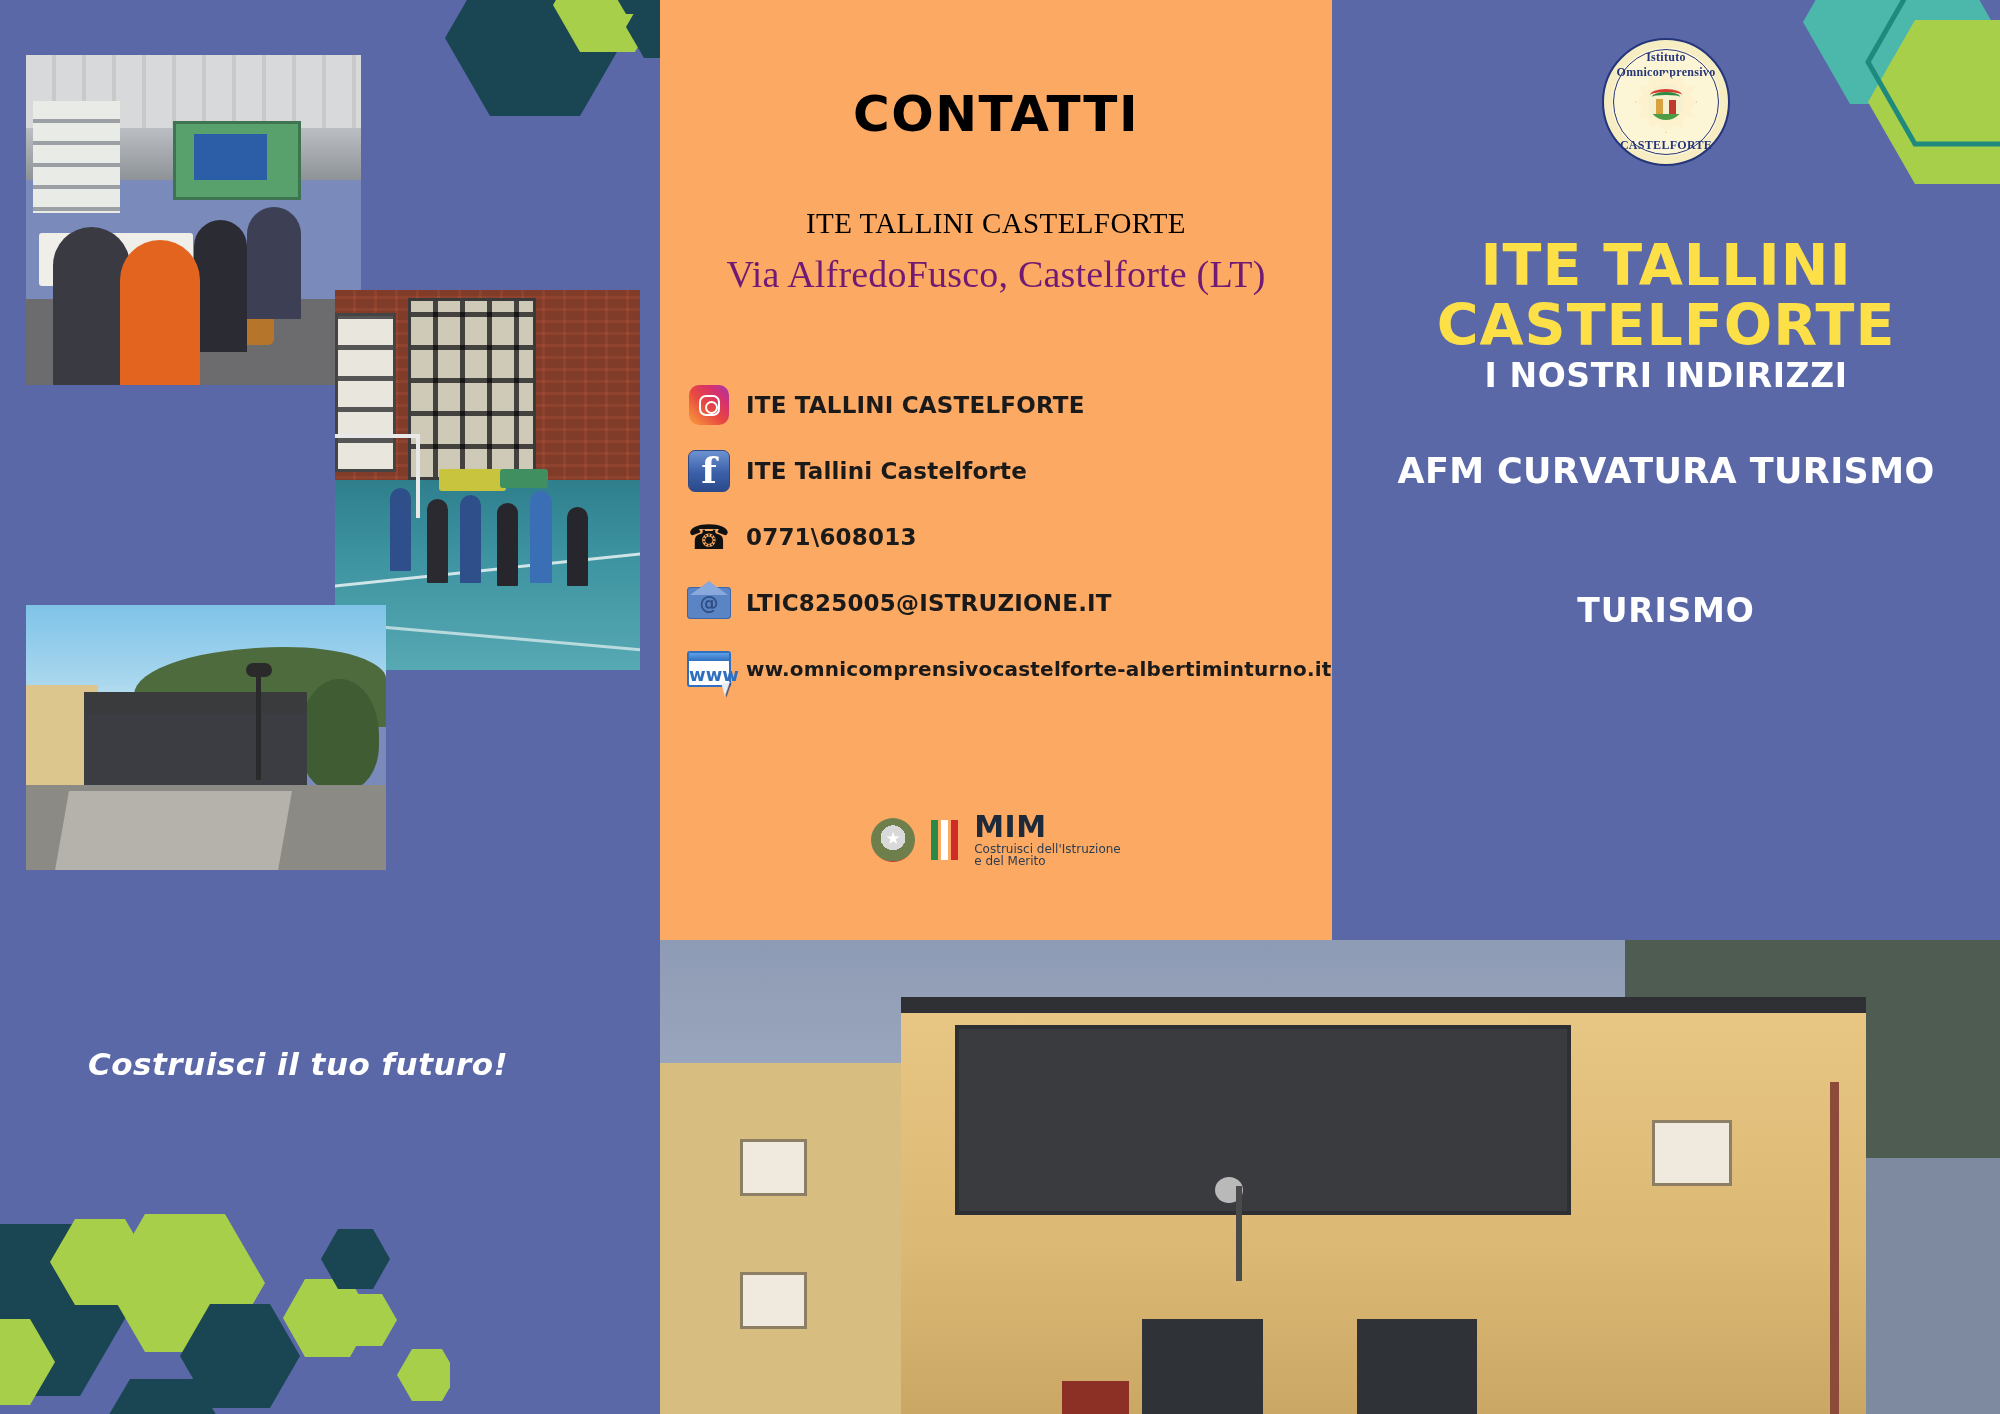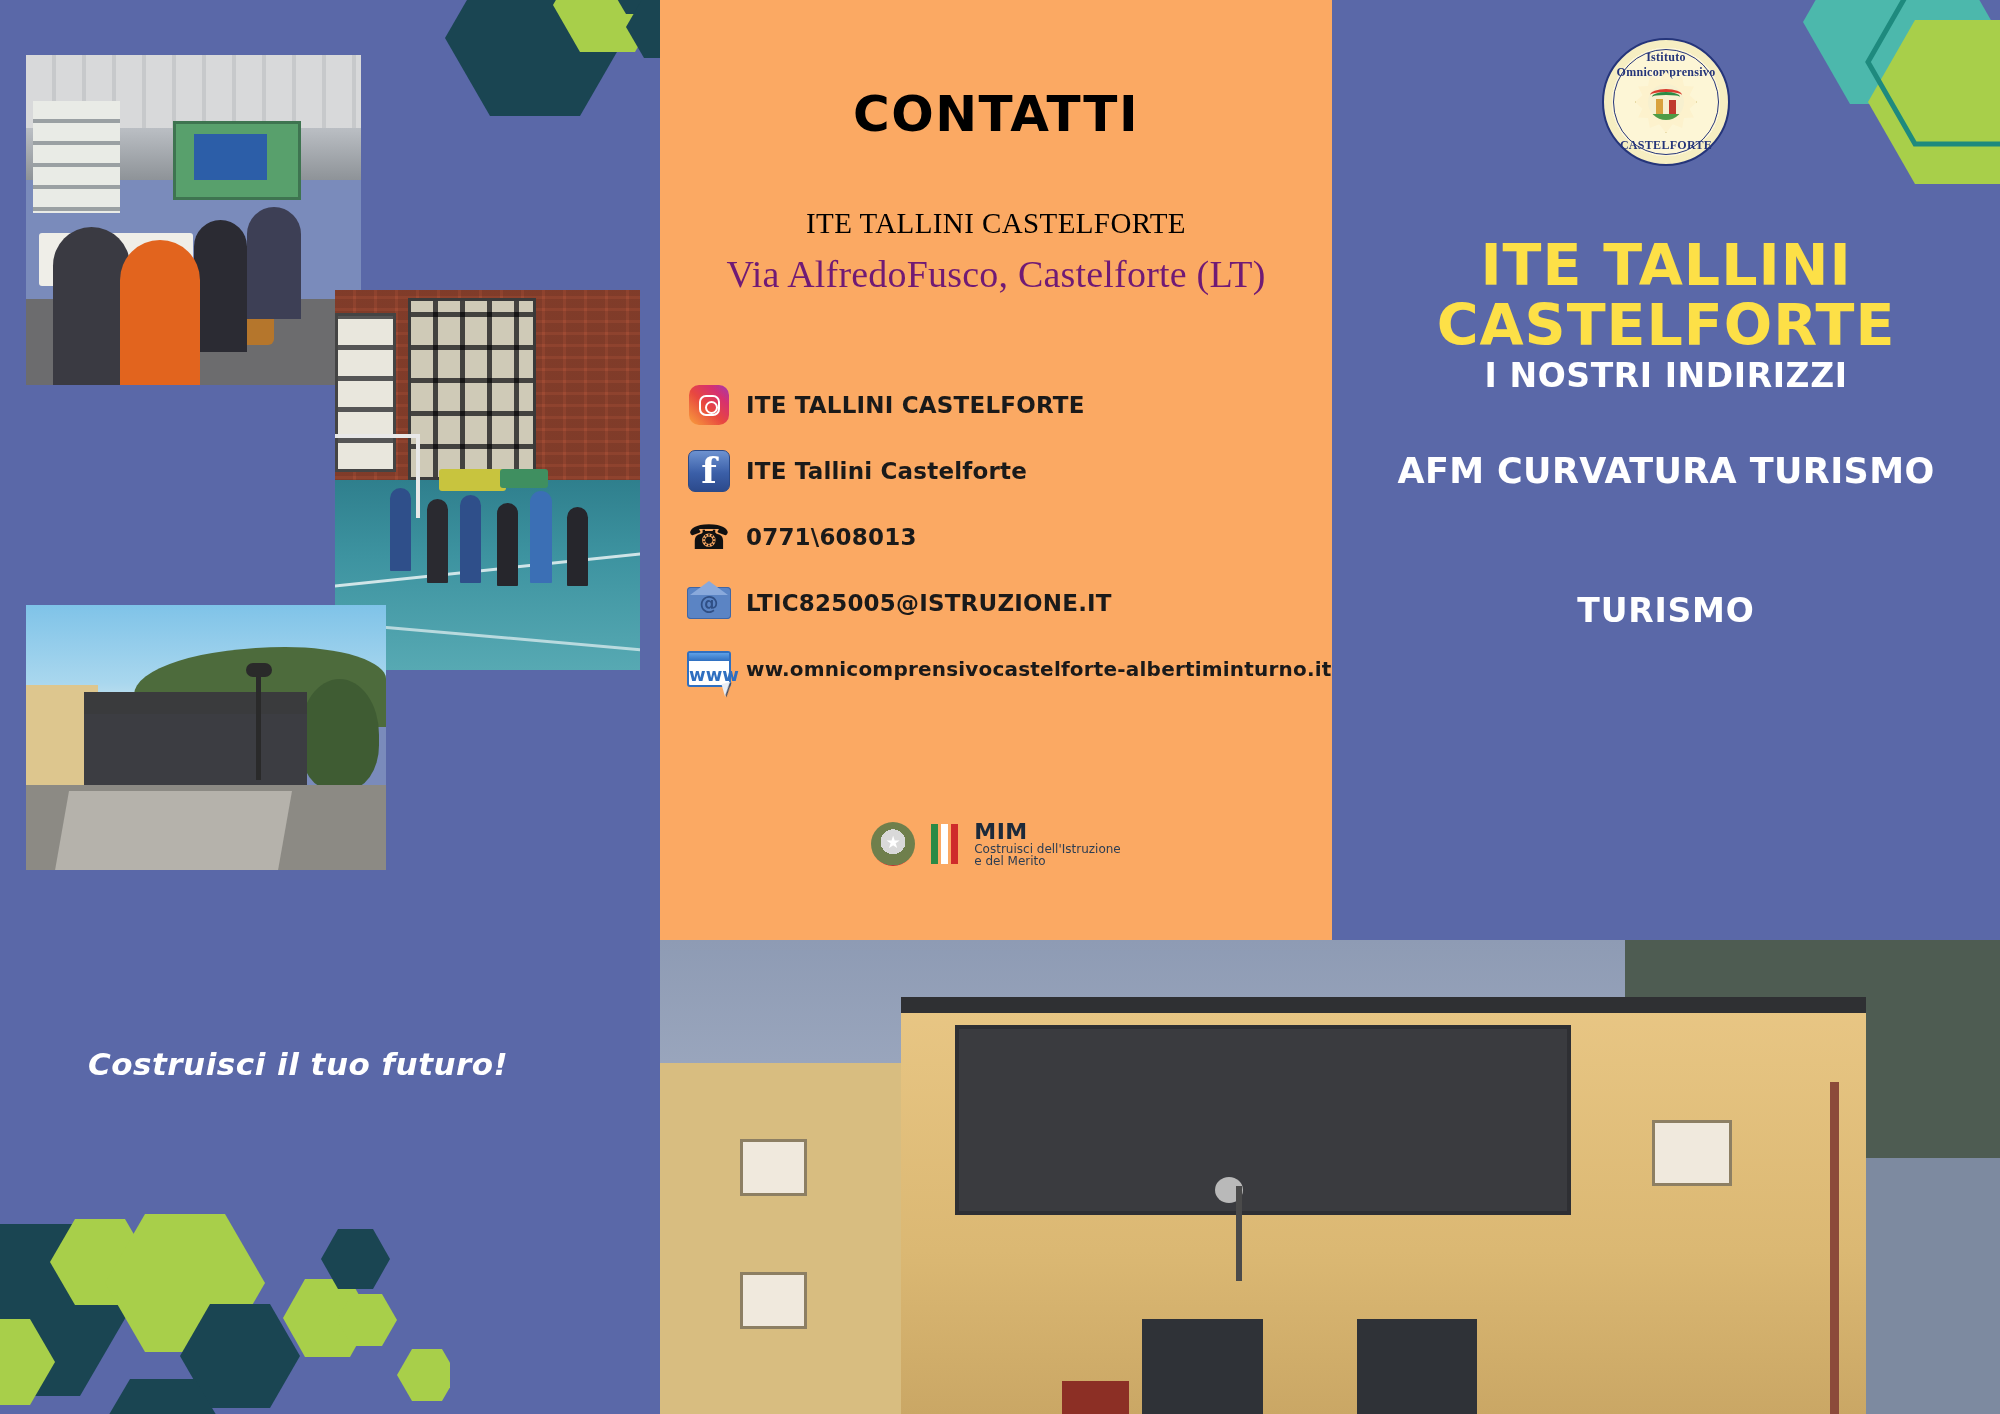--- a/index.html
+++ b/index.html
@@ -151,21 +151,21 @@
   #mim-logo { position:absolute; left:0; right:0; bottom:72px; display:flex;
      align-items:center; justify-content:center; gap:12px; }
   #mim-emblem { width:44px; height:44px; border-radius:50%;
      background:radial-gradient(circle at 50% 45%,#d9d9d9 0 38%,#6f7f4c 38% 72%,#b33 72% 100%);
      position:relative; }
   #mim-emblem:after { content:"★"; position:absolute; left:50%; top:46%; transform:translate(-50%,-50%);
      color:#fff; font-size:17px; }
   #mim-bars { display:flex; gap:3px; margin:0 4px; }
   #mim-bars span { display:block; width:7px; height:40px; }
   #mim-texts { line-height:1.05; }
-  #mim-title { font-size:22px; font-weight:700; color:#1d2a3a; letter-spacing:.5px;
+  #mim-title { font-size:30px; font-weight:700; color:#1d2a3a; letter-spacing:.5px;
      font-family:"DejaVu Sans", sans-serif; }
   #mim-sub1, #mim-sub2 { font-size:12px; color:#2c3d52; font-family:"DejaVu Sans", sans-serif; }
 
   
   #right-panel { position:absolute; left:1332px; top:0; width:668px; height:940px;
      background:#5a68a8; }
   #deco-top-right { position:absolute; right:-30px; top:-40px; width:300px; height:300px; }
 
   #seal { position:absolute; left:50%; transform:translateX(-50%); top:38px;
      width:128px; height:128px; border-radius:50%;

